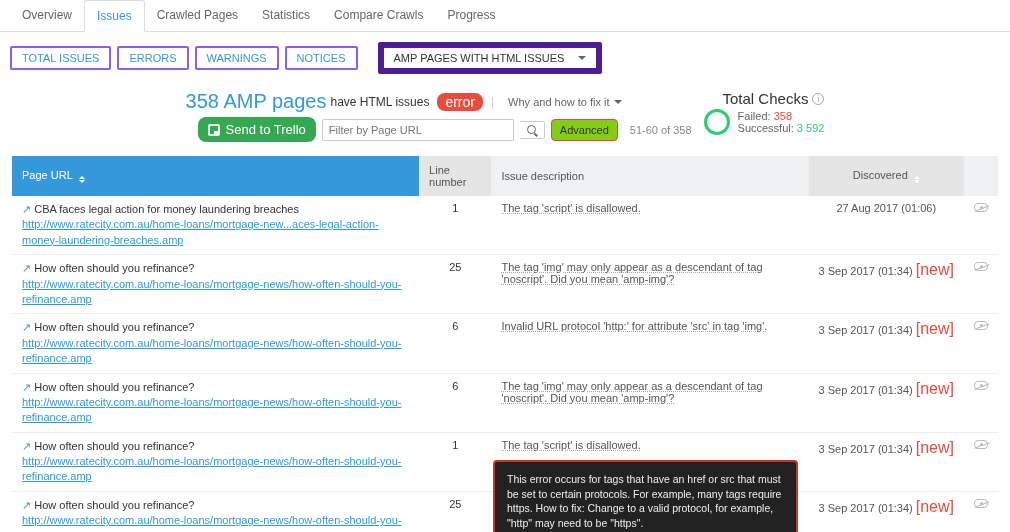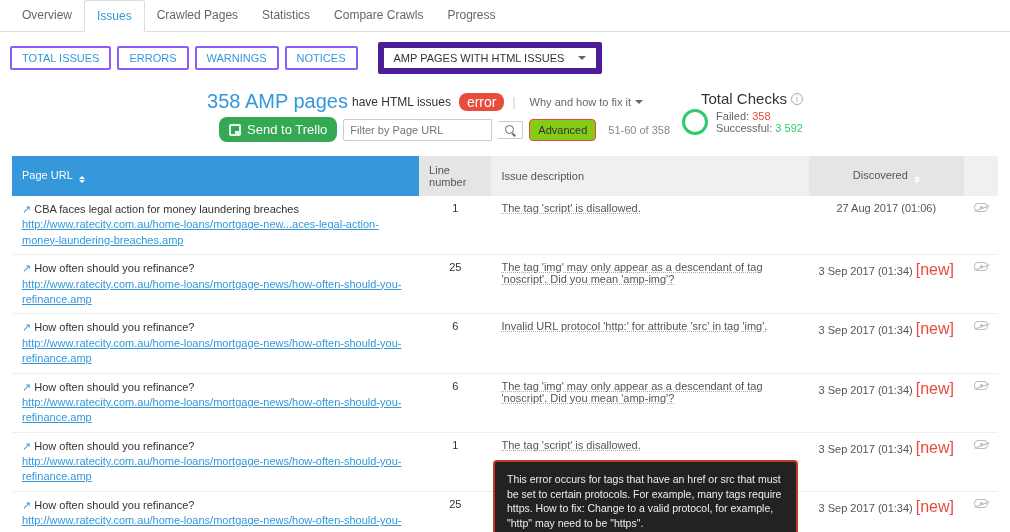--- a/index.html
+++ b/index.html
@@ -26,21 +26,21 @@
 .failed { color: #666; }
 .failed-n { color: #e74c3c; }
 .success { color: #666; }
 .success-n { color: #2ecc71; }
 .filter-row { display: flex; align-items: center; padding: 4px 12px 10px 12px; gap: 6px; }
 .trello-btn { background: #34a853; color: #fff; padding: 5px 10px; border-radius: 8px; font-size: 13px; display: flex; align-items: center; gap: 6px; cursor: pointer; }
 .trello-icon { width: 12px; height: 12px; background: #fff; opacity: .9; border-radius: 2px; position: relative; }
 .trello-icon::before, .trello-icon::after { content:''; position:absolute; background:#34a853; width:4px; top:2px; }
 .trello-icon::before { left:2px; height:8px; }
 .trello-icon::after { right:2px; height:5px; }
-.filter-input { border: 1px solid #ccc; padding: 4px 6px; font-size: 11px; width: 149px; border-radius: 2px 0 0 2px; }
+.filter-input { border: 1px solid #ccc; padding: 4px 6px; font-size: 11px; width: 192px; border-radius: 2px 0 0 2px; }
 .search-btn { border: 1px solid #ccc; border-left: none; padding: 3px 7px; cursor: pointer; border-radius: 0 2px 2px 0; background: #fff; }
 .search-icon { width: 10px; height: 10px; display: block; position: relative;}
 .search-icon::before { content:''; width:7px; height:7px; border:1.5px solid #666; border-radius:50%; position:absolute; }
 .search-icon::after { content:''; width:4px; height:1.5px; background:#666; position:absolute; bottom:-1px; right:-1px; transform:rotate(45deg);}
 .adv-btn { border: 1px solid #ef4444; padding: 4px 8px; font-size: 11px; cursor: pointer; border-radius: 4px; background:#84cc16; }
 .count-label { font-size: 11px; color: #888; margin-left: 6px; }
 table { width: calc(100% - 24px); margin: 0 12px; border-collapse: collapse; font-size: 11px; }
 th { background: #3498db; color: #fff; text-align: left; padding: 8px 10px; font-weight: 400; }
 th .sort { display:inline-flex; flex-direction: column; margin-left:6px; gap:1px;}
 th .sort span { width:0;height:0;border-left:3px solid transparent;border-right:3px solid transparent;}

